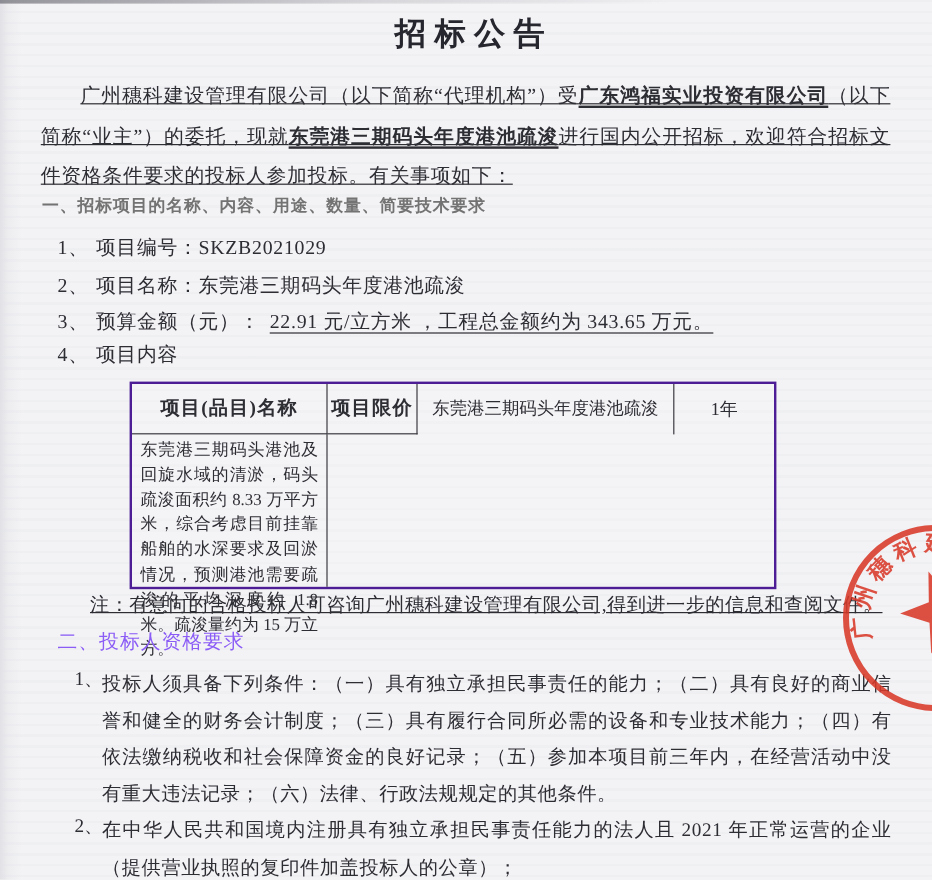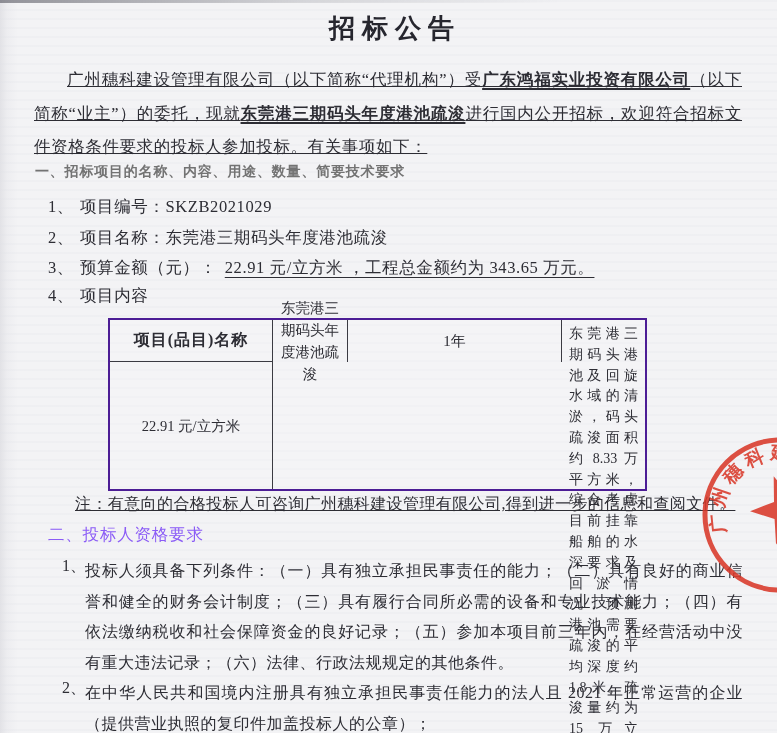--- a/index.html
+++ b/index.html
@@ -122,24 +122,24 @@
 </div>
 <div class="s1-item s1-item-3">
   <span class="num">3、</span><span>预算金额（元）：</span><span class="val-underline">22.91 元/立方米 ，工程总金额约为 343.65 万元。</span>
 </div>
 <div class="s1-item s1-item-4">
   <span class="num">4、</span><span>项目内容</span>
 </div>
 
 <div class="tender-table">
   <div class="cell th">项目(品目)名称</div>
+  <div class="cell th">项目限价</div>
   <div class="cell name last-row">东莞港三期码头年度港池疏浚</div>
   <div class="cell period last-row">1年</div>
   <div class="cell subject last-row">东莞港三期码头港池及回旋水域的清淤，码头疏浚面积约 8.33 万平方米，综合考虑目前挂靠船舶的水深要求及回淤情况，预测港池需要疏浚的平均深度约 1.8 米。疏浚量约为 15 万立方。</div>
-  <div class="cell price last-row">22.91 元/立方米</div>
 </div>
 
 <div class="note-line">注：有意向的合格投标人可咨询广州穗科建设管理有限公司,得到进一步的信息和查阅文件。</div>
 
 <div class="h2-heading">二、投标人资格要求</div>
 
 <div class="s2-item s2-item-1">
   <span class="num">1、</span>
   <div class="txt">投标人须具备下列条件：（一）具有独立承担民事责任的能力；（二）具有良好的商业信誉和健全的财务会计制度；（三）具有履行合同所必需的设备和专业技术能力；（四）有依法缴纳税收和社会保障资金的良好记录；（五）参加本项目前三年内，在经营活动中没有重大违法记录；（六）法律、行政法规规定的其他条件。</div>
 </div>

